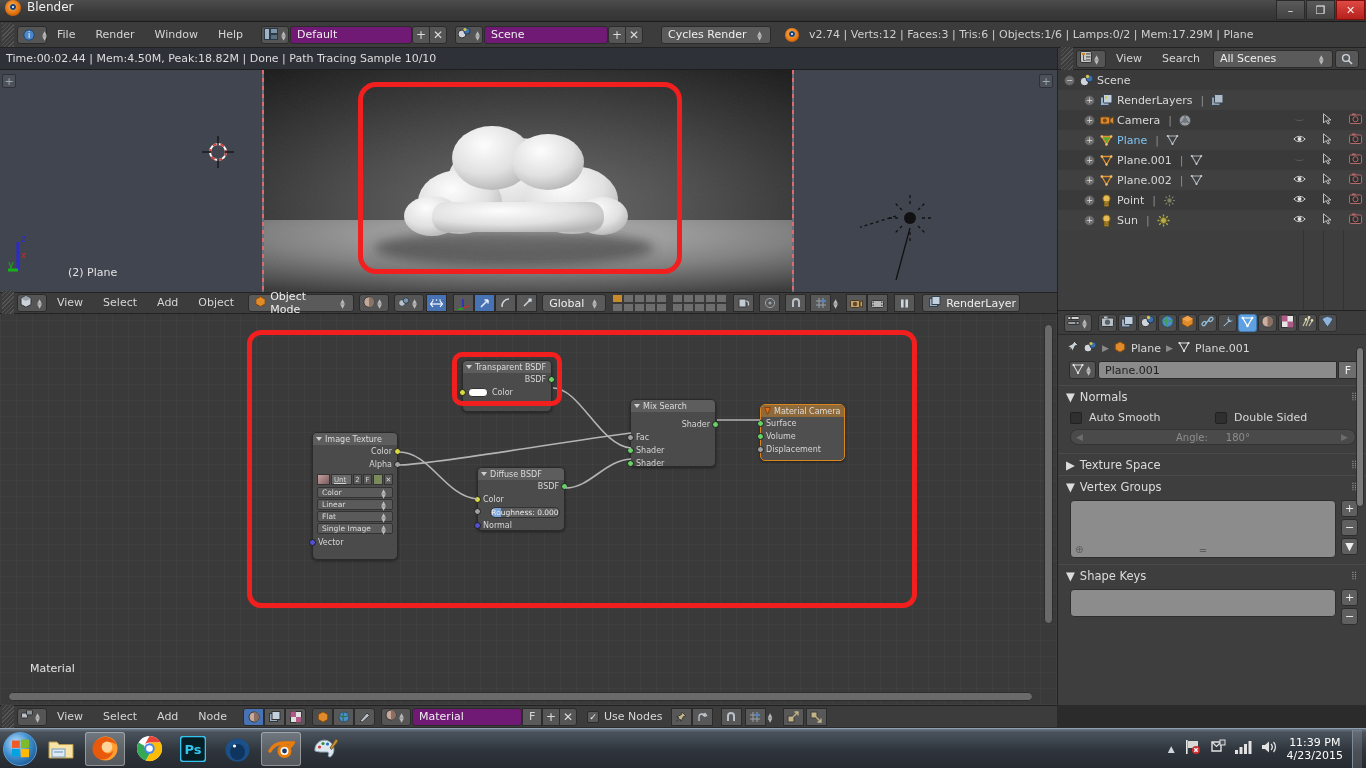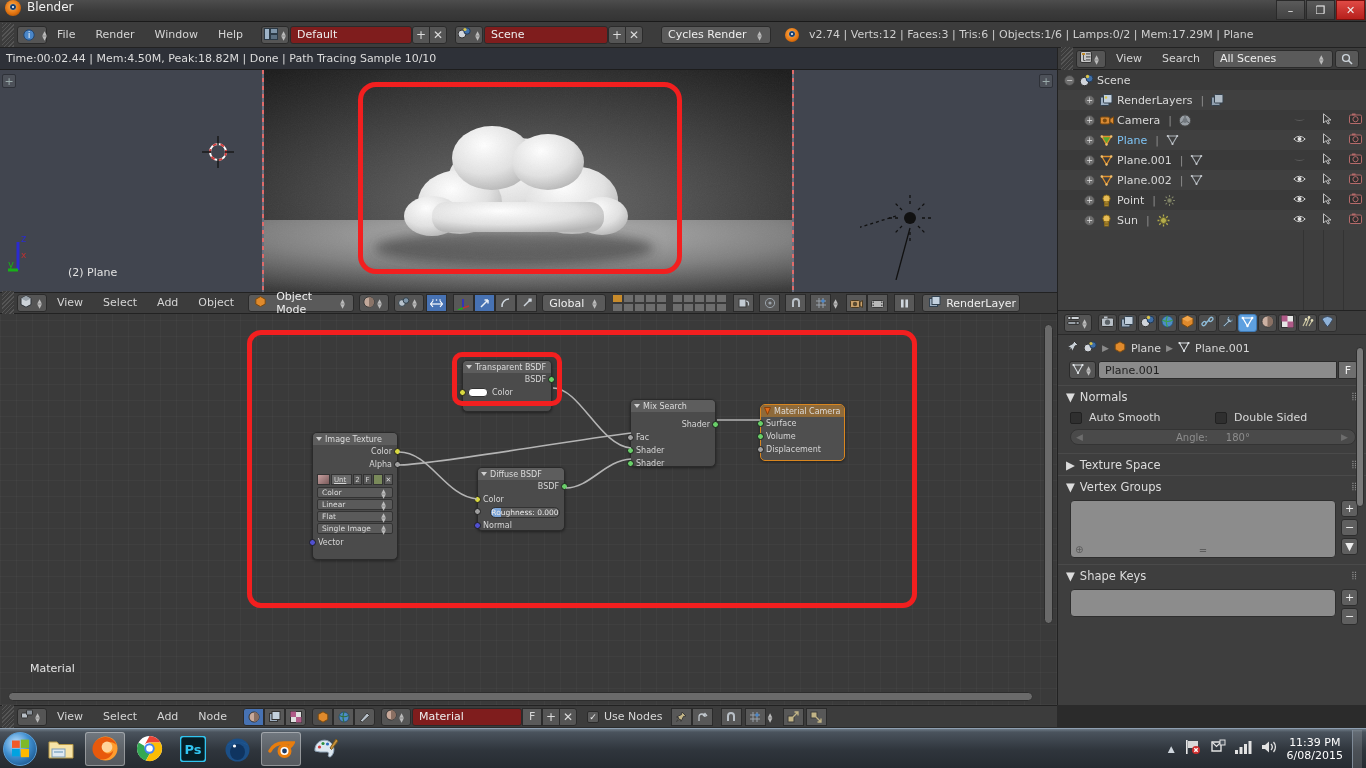--- a/index.html
+++ b/index.html
@@ -59,21 +59,21 @@
     margin: 0 0 0 3px;
   }
   .icon-btn {
     height: 18px; min-width: 22px; background:#585858; border:1px solid #2b2b2b;
     border-radius: 3px; display:flex; align-items:center; justify-content:center;
     margin-left:2px; color:#ddd; font-size:10px; flex:none;
   }
   .spin { width:9px; height:18px; display:flex; flex-direction:column; justify-content:center;
           align-items:center; color:#bbb; font-size:6px; line-height:5px; flex:none;}
   .txtfield {
-    height:18px; background:#7f1d1d; border:1px solid #2b2b2b; border-radius:3px;
+    height:18px; background:#701a75; border:1px solid #2b2b2b; border-radius:3px;
     display:flex; align-items:center; padding:0 6px; color:#eee; font-size:11px;
   }
   .plusbtn, .xbtn {
     width:18px; height:18px; background:#555; border:1px solid #2b2b2b;
     display:flex;align-items:center;justify-content:center;color:#ddd;font-size:12px; flex:none;
   }
   .plusbtn { border-radius:3px 0 0 3px; }
   .xbtn { border-radius:0 3px 3px 0; margin-left:-1px; }
   .stats { color:#cfcfcf; font-size:11px; margin-left:10px; white-space:nowrap; }
   .blender-logo-sm {
@@ -457,21 +457,21 @@
           </svg>
       </div>
       <div class="spin">▲<br>▼</div>
     </div>
     <div class="menu-item">View</div>
     <div class="menu-item">Select</div>
     <div class="menu-item">Add</div>
     <div class="menu-item">Object</div>
 
     <div class="txtfield" style="width:106px;margin-left:4px;background:#5a5a5a;justify-content:space-between;">
-      <span style="display:flex;align-items:center;gap:10px;">
+      <span style="display:flex;align-items:center;gap:4px;">
         <span>
           <svg width="11" height="11" viewBox="0 0 11 11">
               <path d="M5.5 0.6 L10.2 3.2 L10.2 8 L5.5 10.6 L0.8 8 L0.8 3.2 Z" fill="#e08a2c" stroke="#7a4a10"></path>
             </svg>
         </span>
         <span>Object Mode</span>
       </span>
       <span class="spin">▲<br>▼</span>
     </div>
 
@@ -1477,19 +1477,19 @@
       </span>
       <span>
         <svg width="17" height="14" viewBox="0 0 17 14">
             <path d="M1 5 H4 L8 1.5 V12.5 L4 9 H1 Z" fill="#e2e2e2"></path>
             <path d="M10 4 A4.5 4.5 0 0 1 10 10" fill="none" stroke="#e2e2e2" stroke-width="1.3"></path>
             <path d="M12.5 2 A7.5 7.5 0 0 1 12.5 12" fill="none" stroke="#e2e2e2" stroke-width="1.3"></path>
           </svg>
       </span>
       <div class="clock">
         <div>11:39 PM</div>
-        <div>6/08/2015</div>
+        <div>4/23/2015</div>
       </div>
       <div class="showdesk"></div>
     </div>
   </div>
 
 </div>
 
 </body></html>

